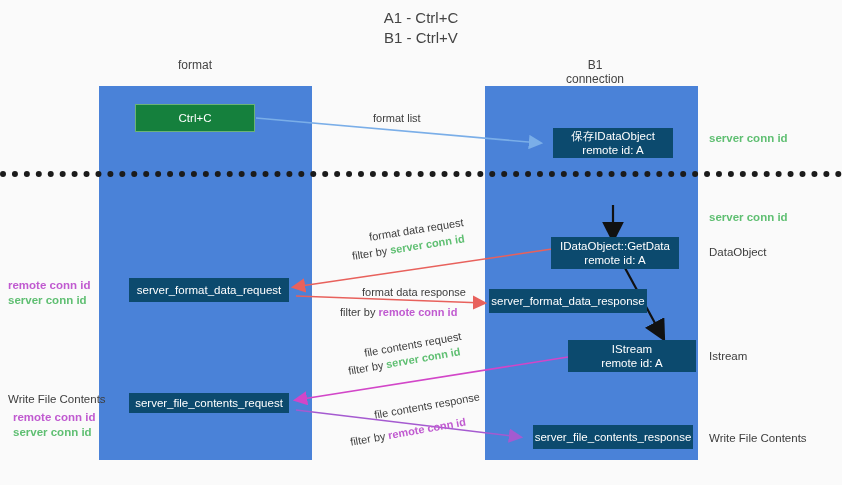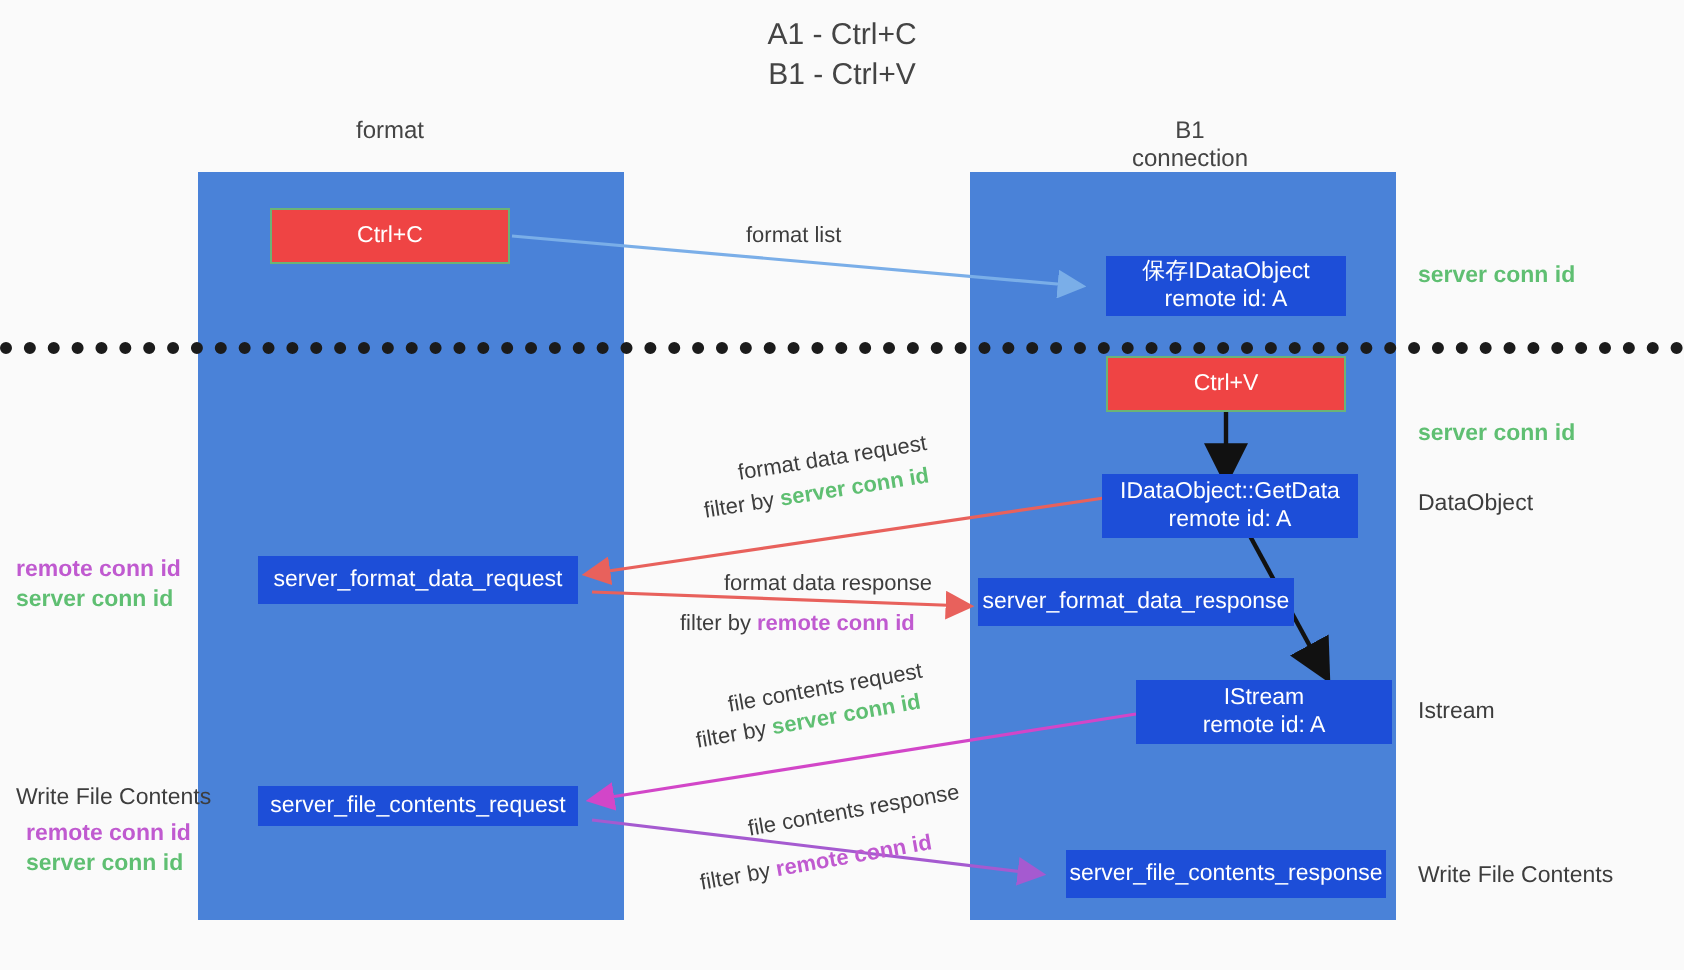--- a/index.html
+++ b/index.html
@@ -30,23 +30,23 @@
   .divider{
     position:absolute;left:0;top:171px;width:842px;height:0;
     border-top:6px dotted #1b1b1b;
   }
 
   .box{
     position:absolute;box-sizing:border-box;
     display:flex;align-items:center;justify-content:center;
     text-align:center;color:#ffffff;font-size:11.5px;line-height:14px;
   }
-  .box.green{background:#ef4444;border:1px solid #6bb377;}
+  .box.green{background:#15803d;border:1px solid #6bb377;}
   .box.orange{background:#fbb košt;}
-  .box.orange{background:#1d4ed8;}
+  .box.orange{background:#0c4a6e;}
   .box span{display:block;white-space:pre-line;}
 
   .sidelbl{
     position:absolute;font-size:11.5px;line-height:15px;color:#3d3d3d;
     white-space:pre-line;
   }
   .sidelbl.green{color:#5fbf72;font-weight:bold;}
   .sidelbl.purple{color:#c05ad0;font-weight:bold;}
   .sidelbl.plain{color:#3d3d3d;}
 
@@ -123,23 +123,20 @@
 
   <div class="box green" style="left:135px;top:104px;width:120px;height:28px;">
     <span>Ctrl+C</span>
   </div>
 
   <div class="box orange" style="left:553px;top:128px;width:120px;height:30px;">
     <span>保存IDataObject
 remote id: A</span>
   </div>
 
-  <div class="box green" style="left:553px;top:178px;width:120px;height:28px;">
-    <span>Ctrl+V</span>
-  </div>
 
   <div class="box orange" style="left:551px;top:237px;width:128px;height:32px;">
     <span>IDataObject::GetData
 remote id: A</span>
   </div>
 
   <div class="box orange" style="left:129px;top:278px;width:160px;height:24px;">
     <span>server_format_data_request</span>
   </div>
 

